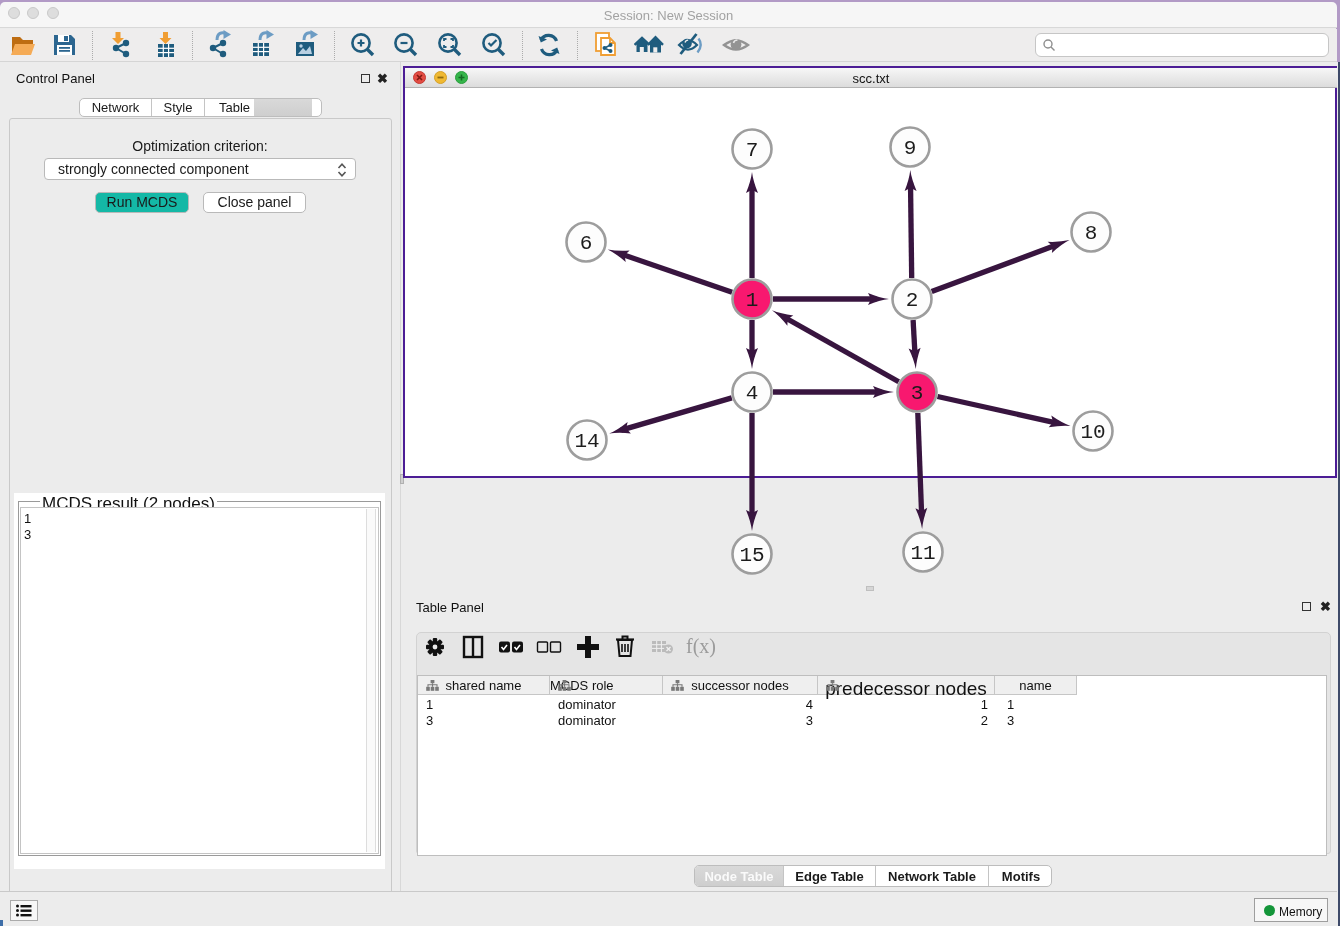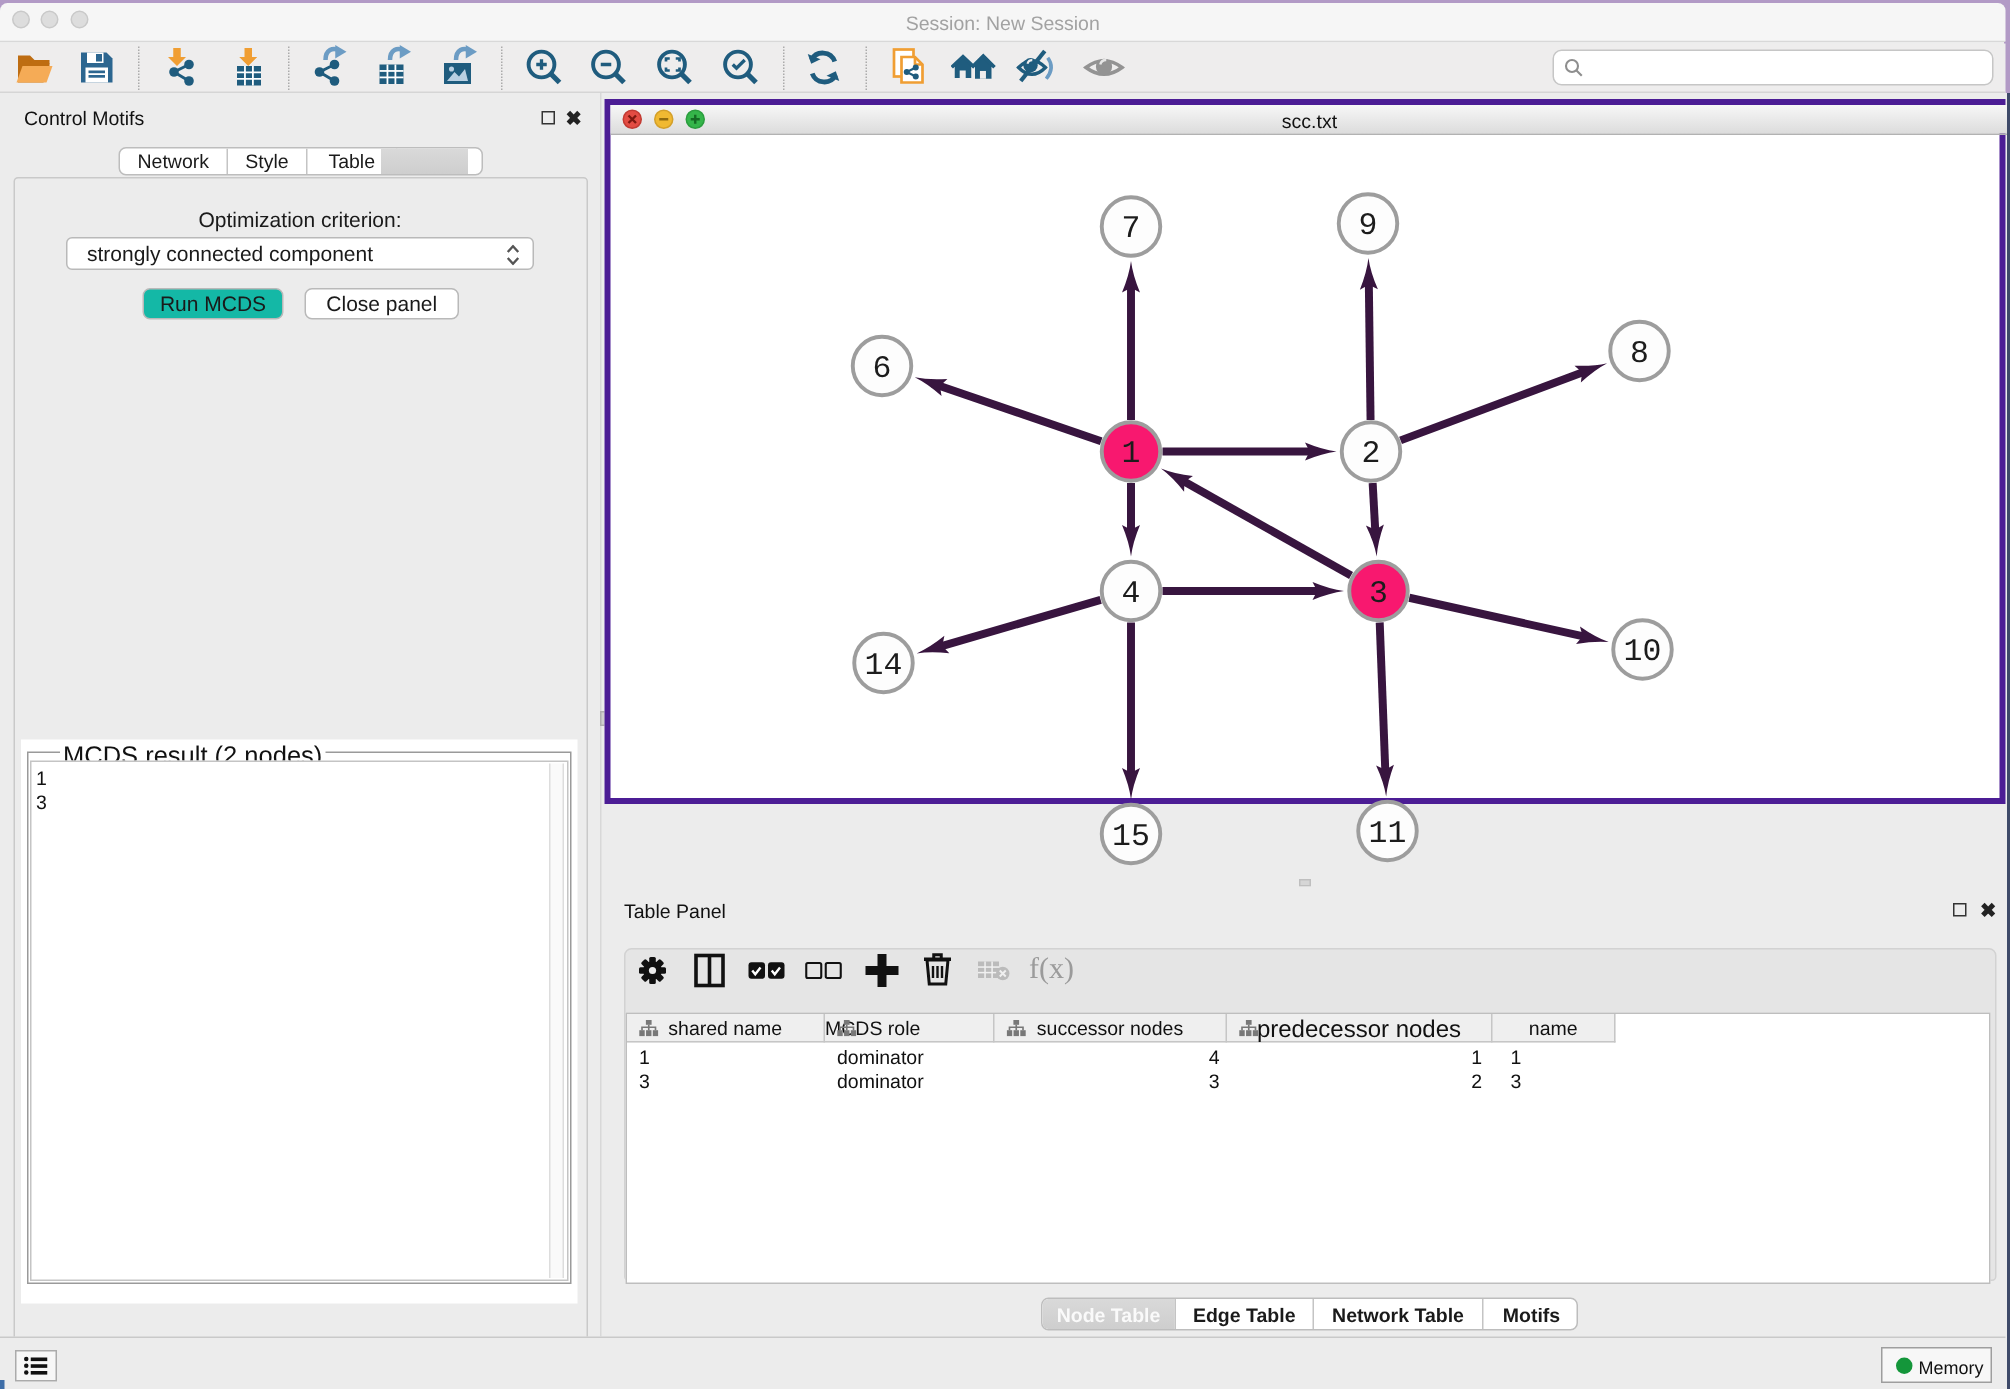--- a/index.html
+++ b/index.html
@@ -135,21 +135,21 @@
     </svg>
   <div class="abs" style="left:1035px;top:4px;width:294px;height:24px;background:#fff;border:1px solid #C6C6C6;border-radius:6px">
     <svg width="14" height="14" style="position:absolute;left:6px;top:4px" viewBox="0 0 14 14">
         <circle cx="6" cy="6" r="4" fill="none" stroke="#8E8E8E" stroke-width="1.4"></circle>
         <line x1="9" y1="9" x2="12.5" y2="12.5" stroke="#8E8E8E" stroke-width="1.4"></line>
       </svg>
   </div>
 </div>
 
 <div class="abs" style="left:0;top:62px;width:400px;height:829px;background:#ECECEC">
-  <div class="abs" style="left:16px;top:9px;font-size:13px;color:#111">Control Motifs</div>
+  <div class="abs" style="left:16px;top:9px;font-size:13px;color:#111">Control Panel</div>
   <div class="abs" style="left:361px;top:12px;width:9px;height:9px;border:1.5px solid #333"></div>
   <div class="abs" style="left:377px;top:9px;font-size:13px;font-weight:bold;color:#222">✖</div>
 
   <div class="abs" style="left:79px;top:36px;width:243px;height:19px;border:1px solid #BDBDBD;border-radius:5px;overflow:hidden;background:#fff;font-size:13px;text-align:center;color:#1a1a1a">
     <div class="abs" style="left:0;top:0;width:72px;height:19px;border-right:1px solid #C4C4C4;padding-top:1px">Network</div>
     <div class="abs" style="left:72px;top:0;width:53px;height:19px;border-right:1px solid #C4C4C4;padding-top:1px">Style</div>
     <div class="abs" style="left:125px;top:0;width:60px;height:19px;border-right:1px solid #C4C4C4;padding-top:1px">Table</div>
     <div class="abs" style="left:174px;top:0;width:58px;height:19px;background:linear-gradient(#D9D9D9,#CDCDCD);color:#FAFAFA;padding-top:15px">MCDS</div>
   </div>
   <div class="abs" style="left:9px;top:56px;width:383px;height:810px;border:1px solid #C9C9C9;border-radius:3px"></div>
@@ -170,21 +170,21 @@
     <div class="abs" style="left:26px;top:1px;background:#fff;padding:0 2px;font-size:17px;color:#111">MCDS result (2 nodes)</div>
     <div class="abs" style="left:6px;top:14px;width:359px;height:347px;border:1px solid #C4C4C4;background:#fff"></div>
     <div class="abs" style="left:10px;top:18px;font-size:13px;color:#111;line-height:16px">1<br>3</div>
     <div class="abs" style="left:352px;top:16px;width:10px;height:343px;background:#FAFAFA;border-left:1px solid #DDD;border-right:1px solid #DDD"></div>
   </div>
 </div>
 
 <div class="abs" style="left:400px;top:62px;width:3px;height:829px;background:#ECECEC;border-left:1px solid #D8D8D8"></div>
 <div class="abs" style="left:400px;top:474px;width:4px;height:10px;background:#CFCFCF;border:1px solid #B0B0B0"></div>
 
-<div class="abs" style="left:403px;top:66px;width:934px;height:470px;border:4px solid #4c1d95;background:#fff">
+<div class="abs" style="left:403px;top:66px;width:934px;height:412px;border:2px solid #4c1d95;background:#fff">
   <div class="abs" style="left:0;top:0;width:932px;height:20px;background:linear-gradient(#F7F7F7,#DCDCDC);border-bottom:1px solid #B2B2B2">
     <div class="abs" style="left:8px;top:3px;width:13px;height:13px;border-radius:50%;background:#E34C43;border:1px solid #C23B33">
         <svg width="11" height="11" viewBox="0 0 11 11" style="position:absolute;left:0;top:0">
           <path d="M3 3 L8 8 M8 3 L3 8" stroke="#7E1810" stroke-width="1.6"></path>
         </svg>
       </div>
     <div class="abs" style="left:29px;top:3px;width:13px;height:13px;border-radius:50%;background:#F0B932;border:1px solid #D4A02A">
         <svg width="11" height="11" viewBox="0 0 11 11" style="position:absolute;left:0;top:0">
           <path d="M2.5 5.5 L8.5 5.5" stroke="#8F6A0E" stroke-width="1.8"></path>
         </svg>
@@ -309,21 +309,21 @@
         <path d="M4.5 0 l4 4 M8.5 0 l-4 4" stroke="#fff" stroke-width="1.3"></path>
       </g>
 </svg>
 <div class="abs" style="left:283px;top:44px;font-family:'Liberation Serif',serif;font-size:20px;color:#9B9B9B">f(x)</div>
 
   <div class="abs" style="left:14px;top:84px;width:910px;height:181px;background:#fff;border:1px solid #BEBEBE">
 <div class="abs" style="left:0;top:0;width:659px;height:19px;background:#EFEFEF;border-bottom:1px solid #C6C6C6"></div>
 <div class="abs" style="left:0px;top:0;width:132px;height:19px;border-right:1px solid #C6C6C6;text-align:center;font-size:13px;color:#111;padding-top:2px">shared name</div>
 <div class="abs" style="left:132px;top:0;width:113px;height:19px;border-right:1px solid #C6C6C6;text-align:left;font-size:13px;color:#111;padding-top:2px">MCDS role</div>
 <div class="abs" style="left:245px;top:0;width:155px;height:19px;border-right:1px solid #C6C6C6;text-align:center;font-size:13px;color:#111;padding-top:2px">successor nodes</div>
-<div class="abs" style="left:400px;top:0;width:177px;height:19px;border-right:1px solid #C6C6C6;text-align:center;font-size:16px;color:#111;padding-top:2px">predecessor nodes</div>
+<div class="abs" style="left:400px;top:0;width:177px;height:19px;border-right:1px solid #C6C6C6;text-align:center;font-size:19px;color:#111;padding-top:2px">predecessor nodes</div>
 <div class="abs" style="left:577px;top:0;width:82px;height:19px;border-right:1px solid #C6C6C6;text-align:center;font-size:13px;color:#111;padding-top:2px">name</div>
 <svg width="13" height="11" viewBox="0 0 13 11" style="position:absolute;left:8px;top:4px">
         <rect x="4.6" y="0" width="3.8" height="3.2" fill="#787878"></rect>
         <rect x="0.2" y="6.8" width="3.6" height="4" fill="#787878"></rect>
         <rect x="4.7" y="6.8" width="3.6" height="4" fill="#787878"></rect>
         <rect x="9.2" y="6.8" width="3.6" height="4" fill="#787878"></rect>
         <path d="M6.5 3.2 v3.6 M2 6.8 v-2 h9 v2" fill="none" stroke="#787878" stroke-width="1.1"></path>
       </svg>
 <svg width="13" height="11" viewBox="0 0 13 11" style="position:absolute;left:140px;top:4px">
         <rect x="4.6" y="0" width="3.8" height="3.2" fill="#787878"></rect>

